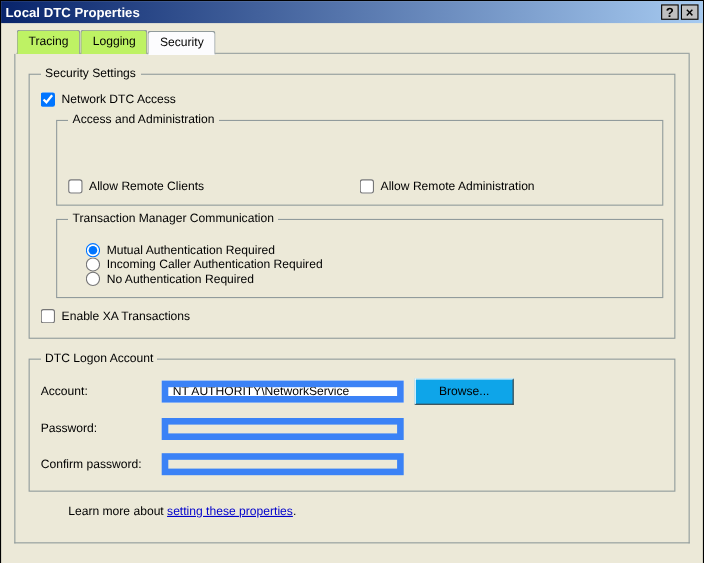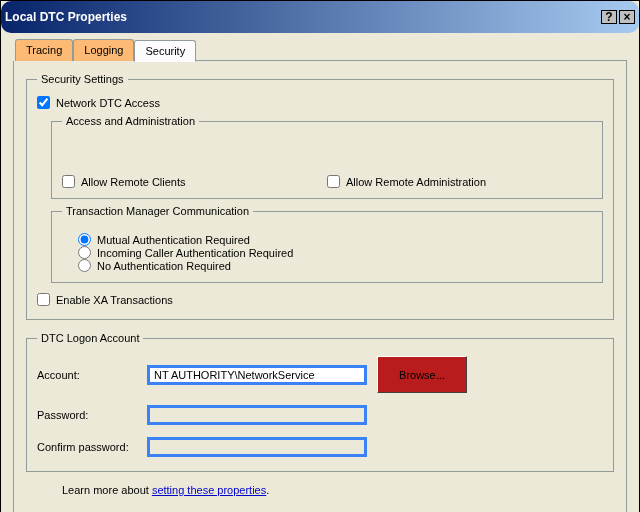--- a/index.html
+++ b/index.html
@@ -15,22 +15,21 @@
     background: #ece9d8;
     border: 1px solid #000;
   }
   .titlebar {
     background: linear-gradient(to right, #08246b, #a6caf0);
     color: #fff;
     display: flex;
     align-items: center;
     justify-content: space-between;
     padding: 2px 4px;
-    height: 32px;
-    border-radius: 10px;
+    height: 20px;
   }
   .titlebar .title { font-weight: bold; font-size: 12px; }
   .titlebar .controls { display: flex; gap: 2px; }
   .titlebar .ctrl {
     width: 16px; height: 14px;
     background: #c0c0c0;
     border: 1px solid #000;
     display: flex; align-items: center; justify-content: center;
     font-weight: bold; font-size: 12px; color: #000;
     cursor: pointer;
@@ -40,21 +39,21 @@
   }
   .tabs {
     display: flex;
     border-bottom: 1px solid #919b9c;
     margin-left: 2px;
   }
   .tab {
     padding: 4px 10px 4px 10px;
     border: 1px solid #919b9c;
     border-bottom: none;
-    background: #fdba74;
+    background: #bef264;
     margin-right: 0;
     margin-bottom: -1px;
     cursor: pointer;
     border-top-left-radius: 3px;
     border-top-right-radius: 3px;
   }
   .tab.active {
     background: #fcfcfe;
     position: relative;
     top: 1px;
@@ -91,33 +90,33 @@
   .logon-grid {
     display: grid;
     grid-template-columns: 100px 220px 90px;
     row-gap: 12px;
     column-gap: 10px;
     align-items: center;
     padding: 4px 0;
   }
   input.textfield {
     height: 20px;
-    border: 3px solid #3b82f6;
+    border: 6px solid #3b82f6;
     padding: 1px 4px;
     font: inherit;
     background: #fff;
   }
   input.textfield:disabled {
     background: #ece9d8;
     color: #808080;
   }
   .btn {
     min-width: 74px;
-    height: 37px;
-    background: #b91c1c;
+    height: 24px;
+    background: #0ea5e9;
     border: 1px solid #000;
     border-top-color: #fff; border-left-color: #fff;
     border-right-color: #404040; border-bottom-color: #404040;
     font: inherit;
     cursor: pointer;
     padding: 0 10px;
   }
   .learn {
     margin: 10px 2px 8px 2px;
     padding-left: 34px;

